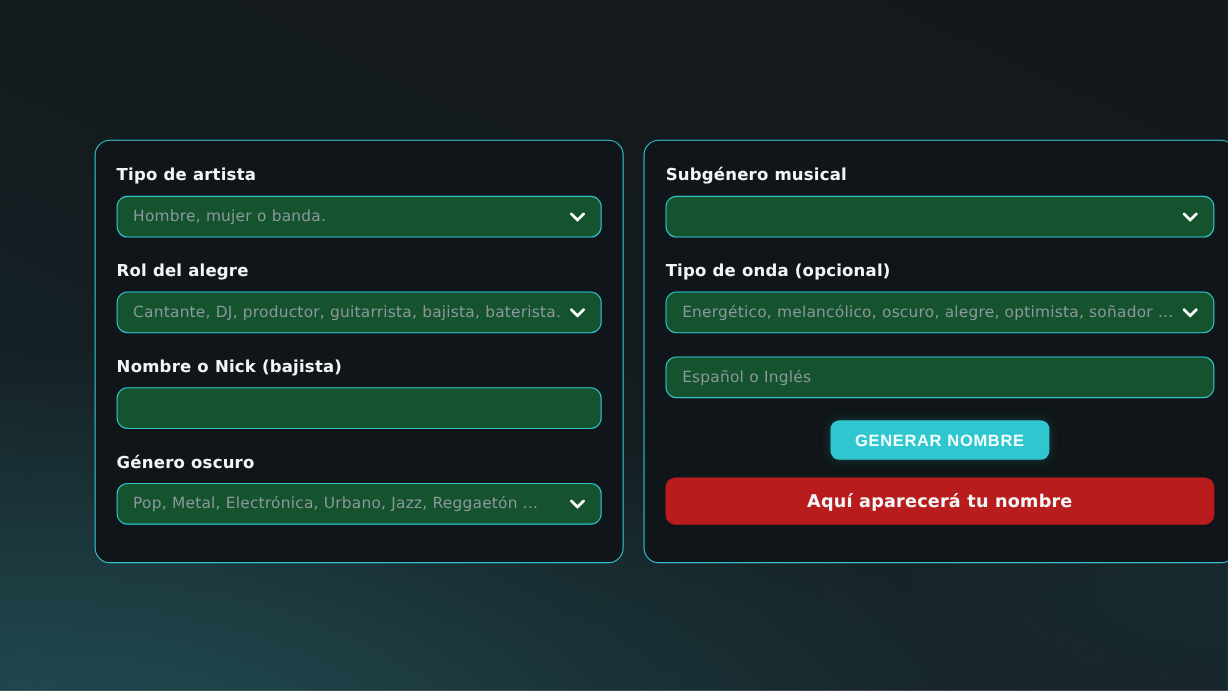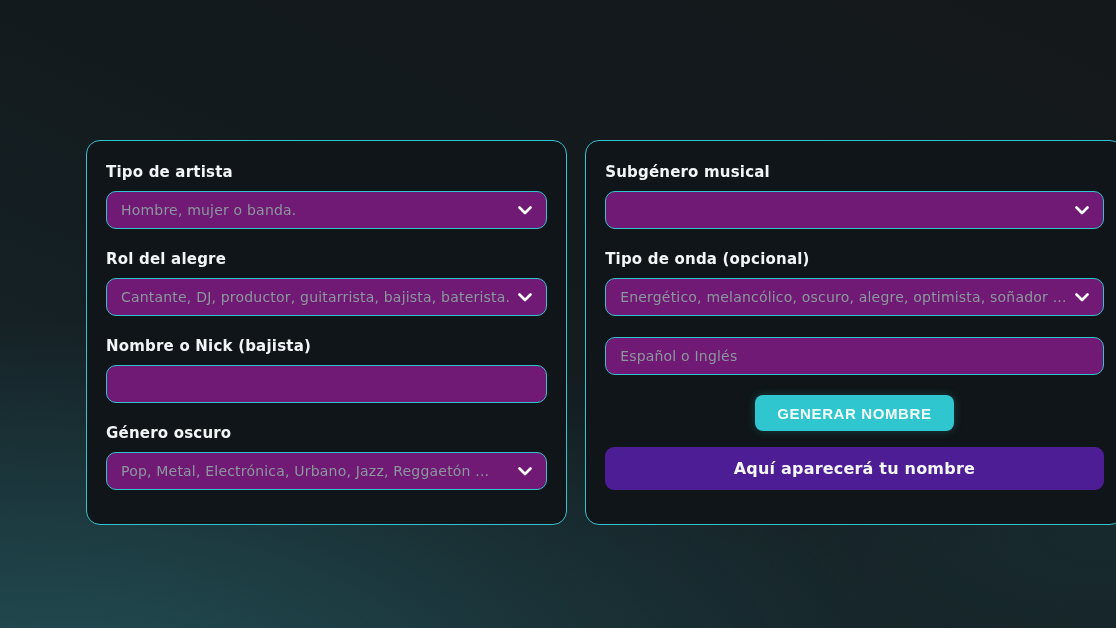--- a/index.html
+++ b/index.html
@@ -6,21 +6,21 @@
   html, body { width: 1116px; height: 628px; overflow: hidden; }
   body {
     font-family: "DejaVu Sans", "Liberation Sans", sans-serif;
     background:
       radial-gradient(120% 95% at 6% 110%, rgba(45,116,124,0.50), rgba(0,0,0,0) 62%),
       radial-gradient(90% 70% at 100% 85%, rgba(35,80,88,0.28), rgba(0,0,0,0) 60%),
       linear-gradient(205deg, #14181b 0%, #131a1d 45%, #17282d 100%);
   }
   .panels {
     position: absolute;
-    left: 86px; top: 140px;
+    left: 86px; top: 127px;
     width: 946px; height: 385px;
     display: flex; gap: 18px;
   }
   .panel {
     flex: 1 1 0;
     background: #0f1518;
     border: 1.5px solid #33c3cd;
     border-radius: 14px;
     padding: 22px 19px 20px 19px;
     display: flex; flex-direction: column;
@@ -31,21 +31,21 @@
     display: block;
     color: #f2f5f6;
     font-size: 15px;
     font-weight: 700;
     letter-spacing: 0.2px;
     margin-bottom: 10px;
   }
   .select-box, .text-input {
     width: 100%;
     height: 38px;
-    background: #701a75;
+    background: #14532d;
     border: 1.5px solid #33c3cd;
     border-radius: 10px;
     display: flex;
     align-items: center;
     padding: 0 14px;
     cursor: pointer;
   }
   .select-box .ph {
     flex: 1;
     color: #8b979c;
@@ -76,21 +76,21 @@
     font-size: 15px;
     font-weight: 700;
     letter-spacing: 0.6px;
     padding: 0 22px;
     cursor: pointer;
     box-shadow: 0 0 10px rgba(47,198,207,0.25);
   }
   .result-box {
     margin-top: 16px;
     height: 43px;
-    background: #4c1d95;
+    background: #b91c1c;
     border-radius: 9px;
     display: flex;
     align-items: center;
     justify-content: center;
     color: #f4f7f8;
     font-size: 16px;
     font-weight: 700;
     letter-spacing: 0.2px;
   }
 </style>

